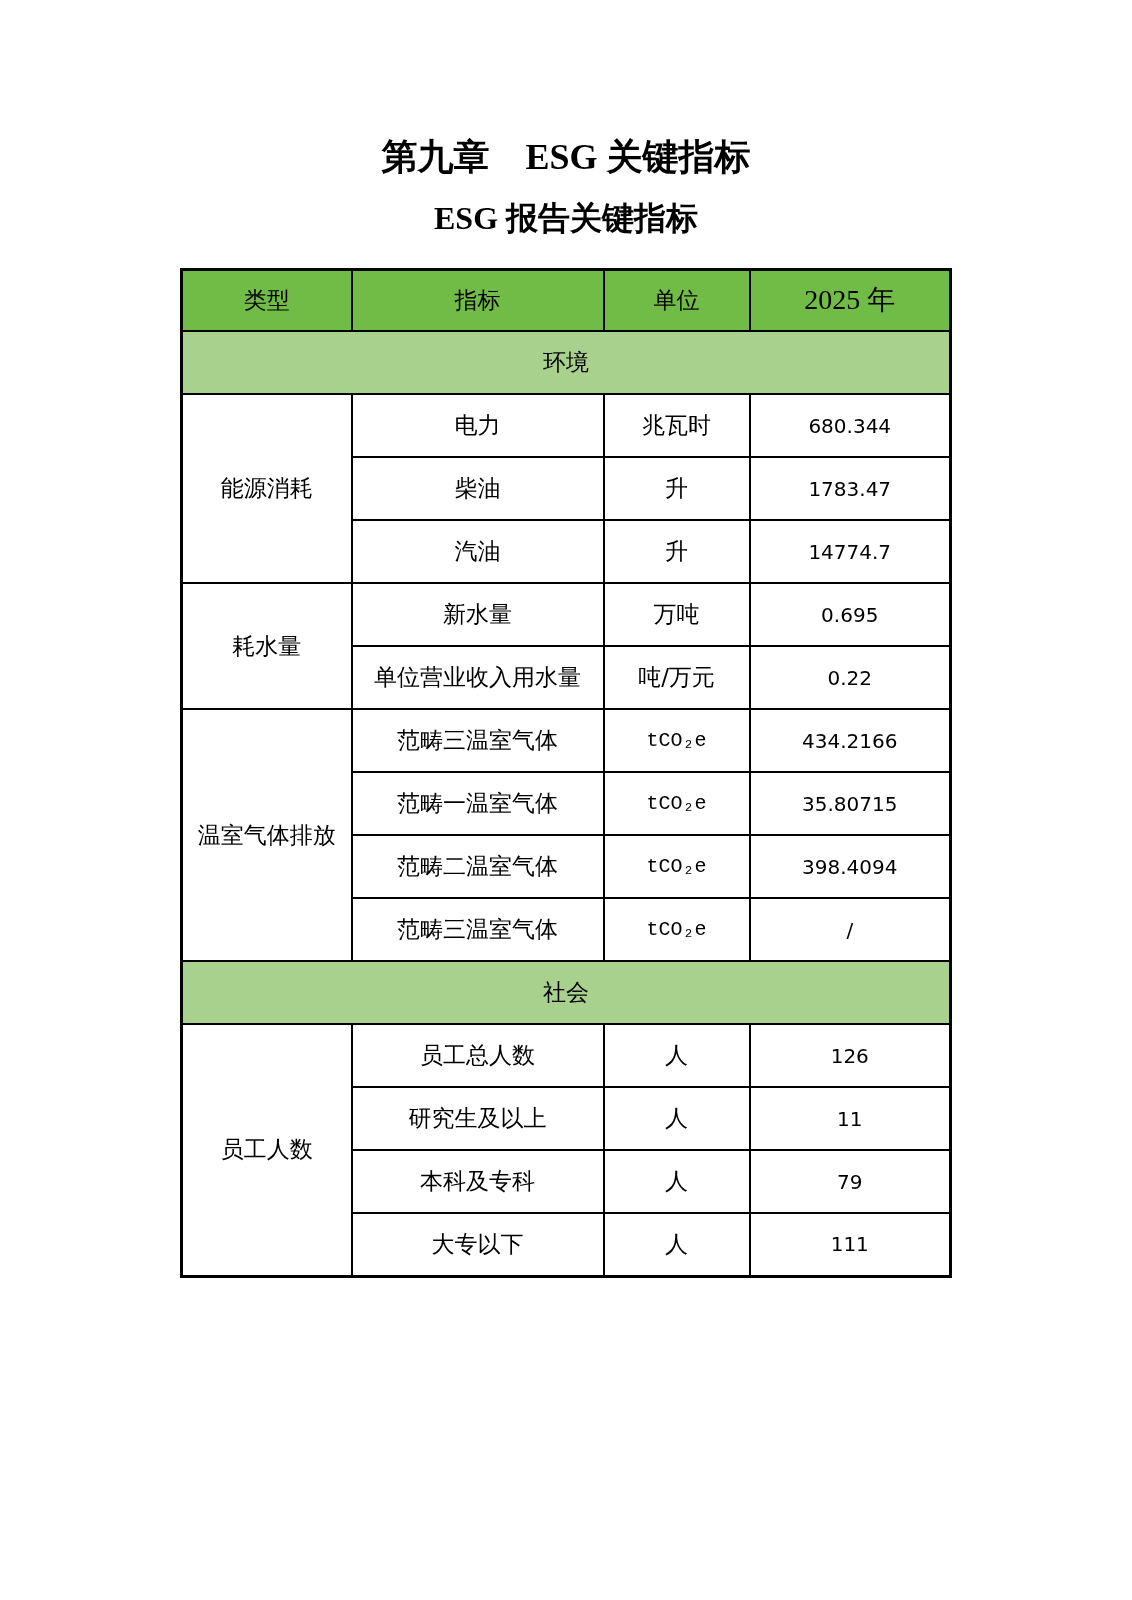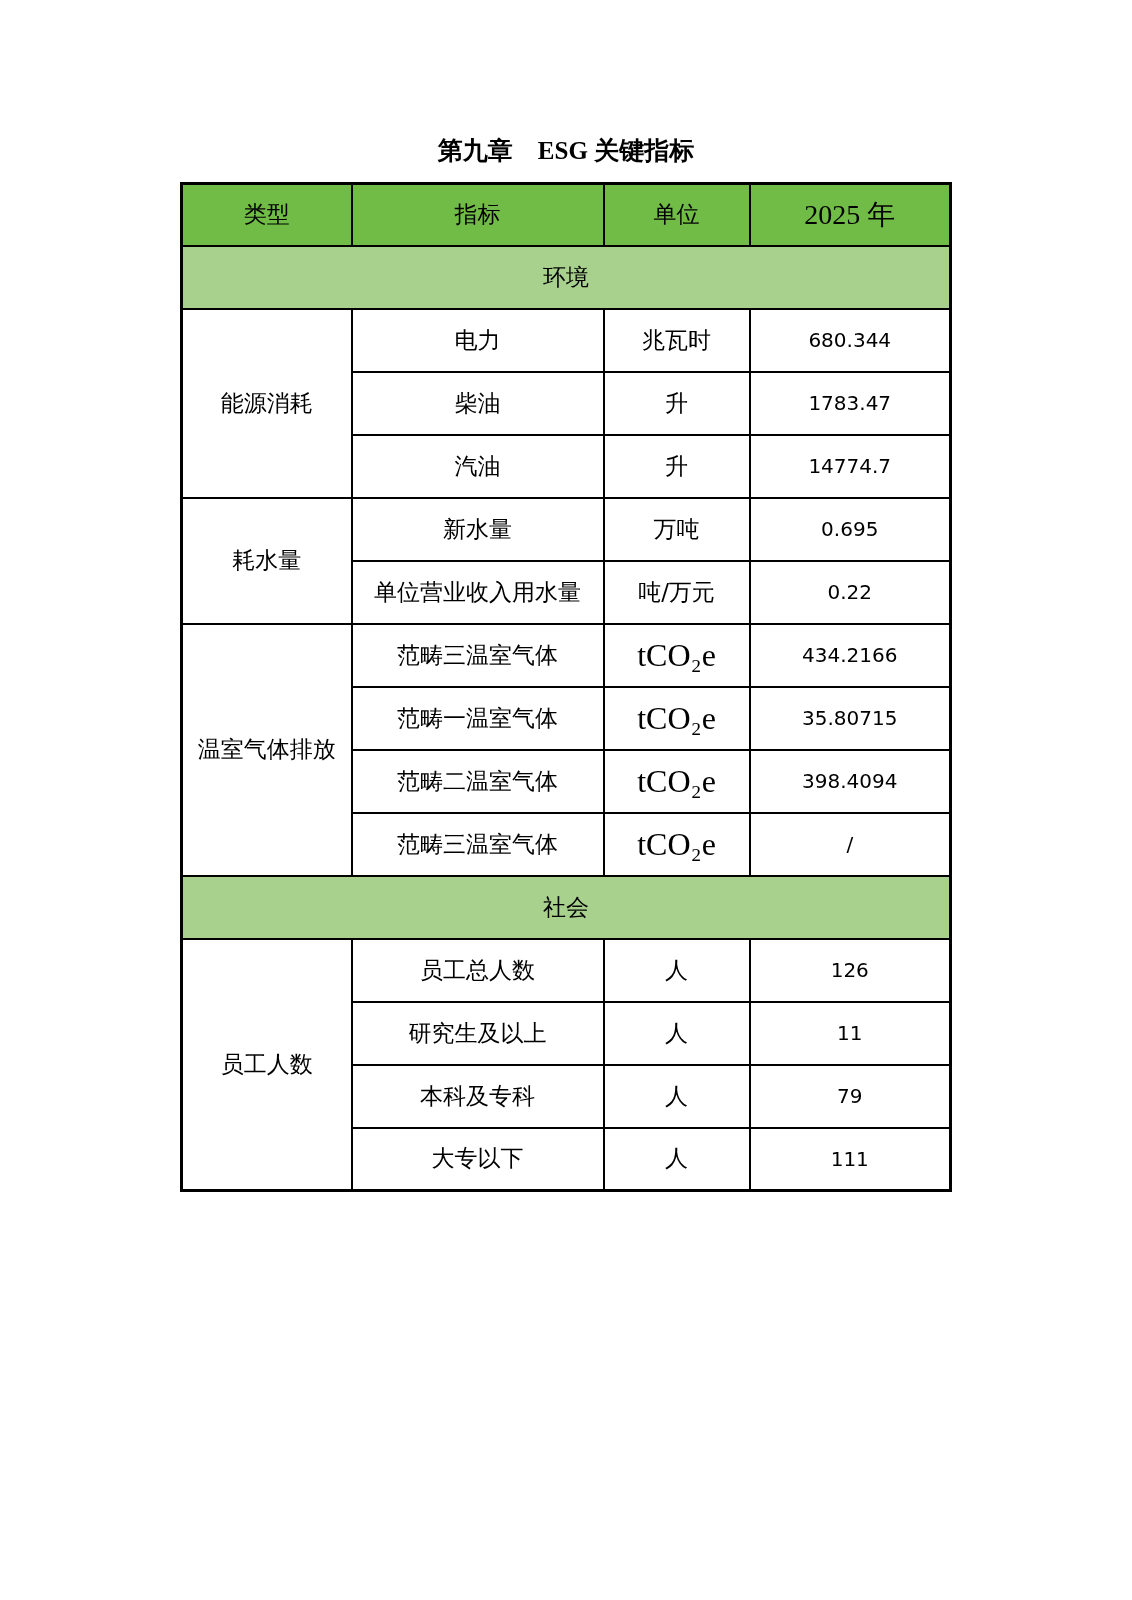--- a/index.html
+++ b/index.html
@@ -17,36 +17,36 @@
     background:#ffffff;
     overflow:hidden;
     color:#000;
   }
   .doc-title{
     padding-top:136px;
     margin:0;
     text-align:center;
     font-family:"Liberation Serif","DejaVu Sans",sans-serif;
     font-weight:bold;
-    font-size:25px;
+    font-size:36px;
     line-height:1.2;
     color:#000;
   }
   .doc-subtitle{
     margin:20px 0 0 0;
     text-align:center;
     font-family:"Liberation Serif","DejaVu Sans",sans-serif;
     font-weight:bold;
     font-size:32px;
     line-height:1.2;
     color:#000;
   }
   table.esg{
     border-collapse:collapse;
-    margin:16px auto 0 auto;
+    margin:30px auto 0 auto;
     table-layout:fixed;
     border:3px solid var(--border-color);
     font-family:"DejaVu Sans","Liberation Sans",sans-serif;
     font-size:23px;
   }
   table.esg td, table.esg th{
     border:2px solid var(--border-color);
     text-align:center;
     vertical-align:middle;
     padding:0;
@@ -63,30 +63,31 @@
     font-size:28px;
   }
   td.section{
     background:var(--section-bg);
   }
   td.val{
     font-family:"DejaVu Sans","Liberation Sans",sans-serif;
     font-size:20px;
   }
   td.unit-serif{
-    font-family:Liberation Serif, serif;
-    font-size:32px;
+    font-family:Liberation Mono, monospace;
+    font-size:20px;
   }
 </style>
 </head>
 <body>
 
 <div class="page">
 
   <h1 class="doc-title">第九章　ESG 关键指标</h1>
+  <h2 class="doc-subtitle">ESG 报告关键指标</h2>
 
   <table class="esg">
     <colgroup>
       <col style="width:170px">
       <col style="width:252px">
       <col style="width:146px">
       <col style="width:201px">
     </colgroup>
 
     <tbody>

